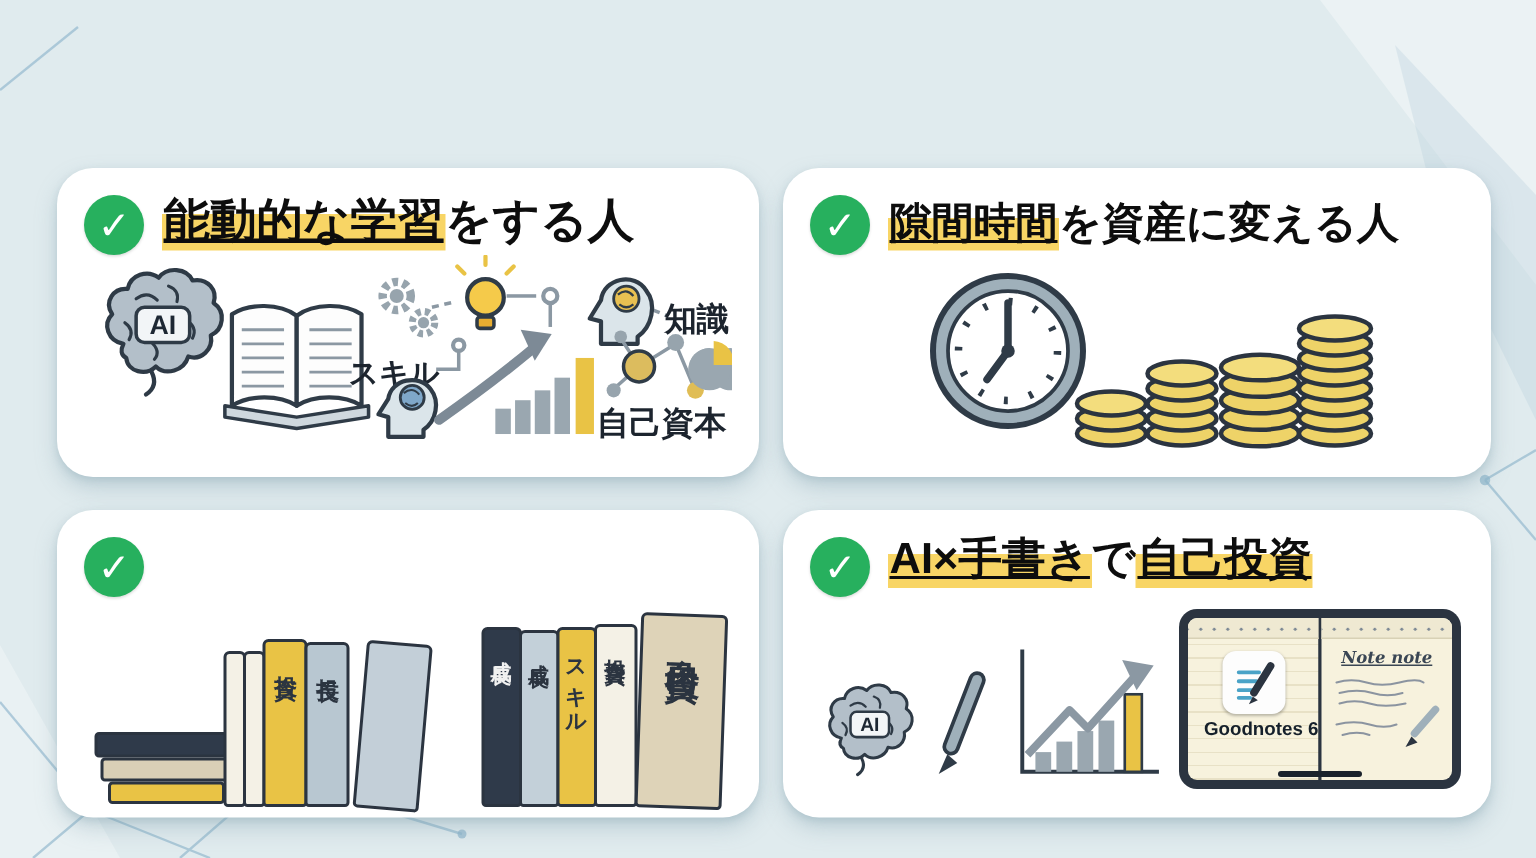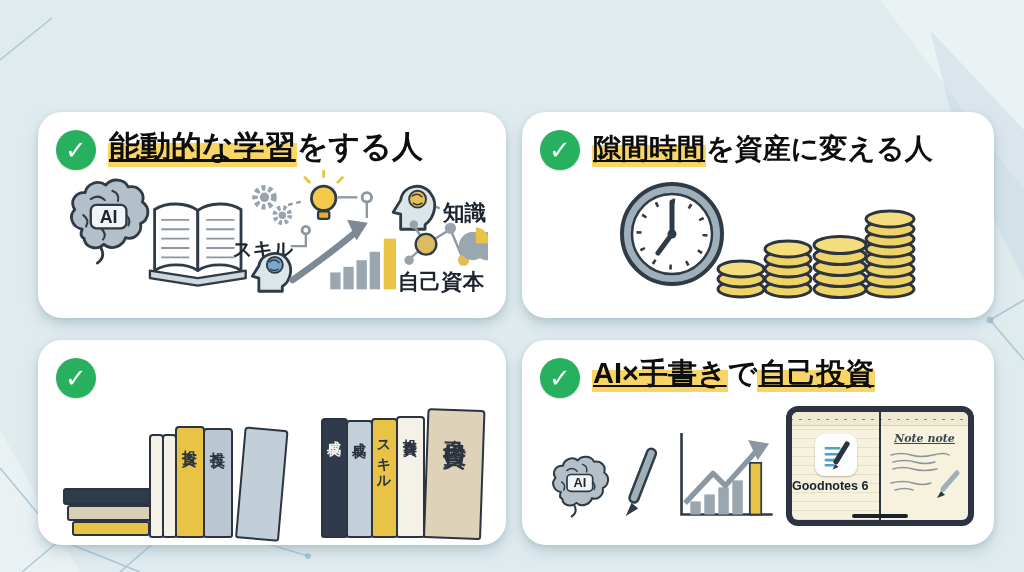--- a/index.html
+++ b/index.html
@@ -96,21 +96,21 @@
   }
   .t-toolbar{
     height:13px;background:#efe9d2;border-bottom:1px solid #d8d1b5;
     background-image:radial-gradient(#7c8894 1.1px,transparent 1.2px);
     background-size:9px 7px;background-position:4px 4px;background-repeat:repeat-x;
   }
   .gn-icon{
     width:42px;height:42px;background:#fdfdfd;border-radius:9px;margin:8px auto 2px auto;
     box-shadow:0 1px 2px rgba(0,0,0,.25);display:flex;align-items:center;justify-content:center;
   }
-  .gn-name{text-align:left;font-size:12.5px;font-weight:800;color:#15202b;margin-top:3px;}
+  .gn-name{text-align:right;font-size:12.5px;font-weight:800;color:#15202b;margin-top:3px;}
   .note-title{
     text-align:center;font-size:11px;font-style:italic;font-weight:700;
     color:#3a4654;text-decoration:underline;margin-top:6px;
     font-family:"DejaVu Serif",serif;
   }
   .home-bar{
     position:absolute;left:50%;bottom:8px;transform:translateX(-50%);
     width:56px;height:4px;border-radius:2px;background:#1a222c;z-index:2;
   }
 </style>

